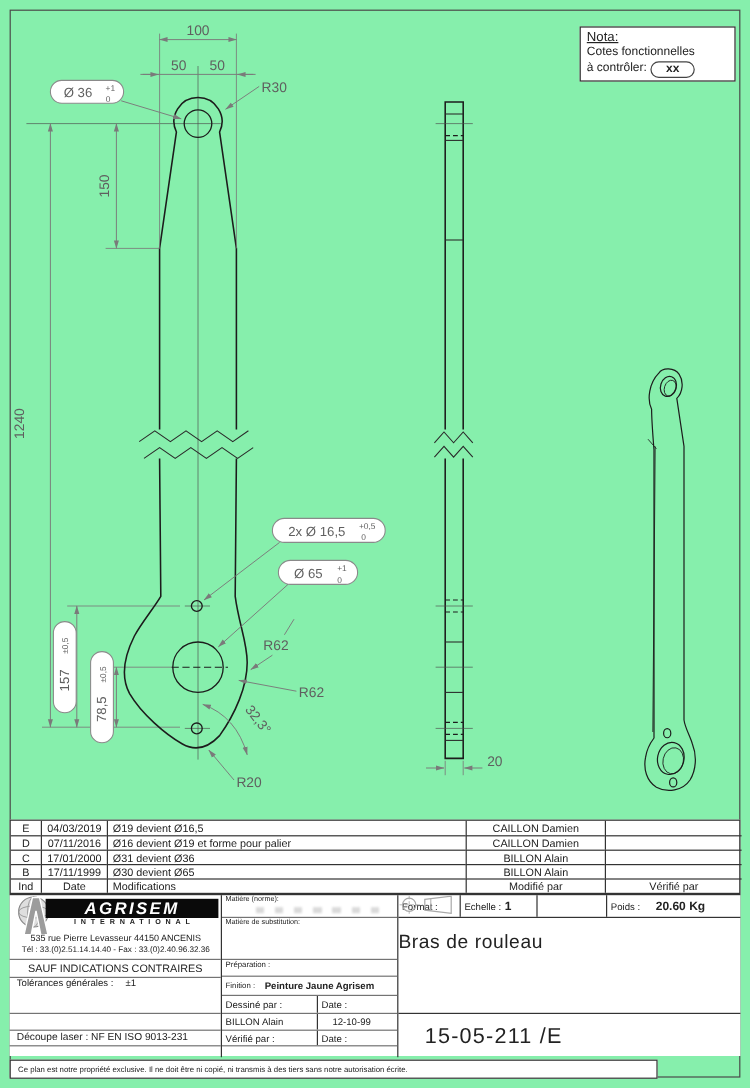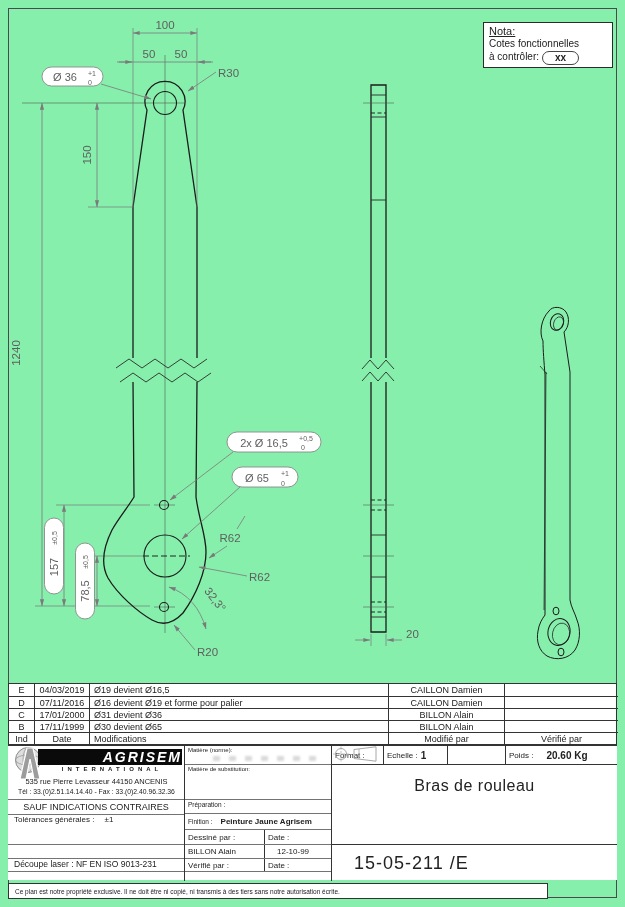--- a/index.html
+++ b/index.html
@@ -33,38 +33,38 @@
   .rc:nth-child(-n+5){border-top:none}
   .rc.al{justify-content:flex-start;padding-left:4px}
   
   .tb{left:8px;top:745px;width:609px;height:135px;border-top:1px solid #333;background:#fff}
   .tb .sec{position:absolute;top:0;height:135px}
   .tb-left{left:0;width:177px;border-right:1px solid #333}
   .tb-mid{left:177px;width:147px;border-right:1px solid #333}
   .tb-right{left:324px;width:285px}
   .trow{position:absolute;left:0;width:100%;border-top:1px solid #737373}
   .logo-area{position:absolute;left:0;top:0;width:177px;height:53px}
-  .banner{position:absolute;left:30px;top:3px;width:144px;height:16px;background:#0a0a0a;color:#fff;font-weight:bold;font-style:italic;font-size:14px;letter-spacing:2px;text-align:right;line-height:16px}
+  .banner{position:absolute;left:30px;top:3px;width:144px;height:16px;background:#0a0a0a;color:#fff;font-weight:bold;font-style:italic;font-size:14px;letter-spacing:2px;text-align:center;line-height:16px}
   .intl{position:absolute;left:34px;top:20px;width:140px;text-align:center;font-size:6px;font-weight:bold;letter-spacing:4px;color:#222}
   .addr{position:absolute;left:0;top:31px;width:177px;text-align:center;font-size:7.5px;color:#222}
   .phone{position:absolute;left:0;top:42px;width:177px;text-align:center;font-size:6.8px;color:#222}
   .globe{position:absolute;left:3px;top:0}
   .c-center{display:flex;align-items:center;justify-content:center;font-size:9px}
   .c-left{display:flex;font-size:8px;padding-left:6px}
   .lblsm{font-size:6px;color:#222;padding:1px 0 0 3px;display:block}
   .lblmd{font-size:6.5px;color:#222;padding:1px 0 0 3px;display:block}
   .split{display:flex;height:100%}
   .split>div{height:100%;display:flex;align-items:center;padding-left:3px;font-size:8px}
   .split>div:first-child{width:80px;border-right:1px solid #333}
   .smudge{position:absolute;left:28px;top:10px;width:104px;height:5px;background:repeating-linear-gradient(90deg,#b5b5b5 0 7px,transparent 7px 16px);filter:blur(1px);opacity:.5}
   .fcells{position:absolute;left:0;top:0;width:100%;height:18px;display:flex}
   .fcells>div{height:100%;border-left:1px solid #333;display:flex;align-items:center;padding-left:3px;font-size:8px;gap:3px}
   .fcells>div:first-child{border-left:none}
   .bold10{font-weight:bold;font-size:10px}
-  .rt-title{position:absolute;left:0;top:18px;width:100%;height:80px;border-top:1px solid #333;text-align:center;font-size:16px;padding-top:12px;letter-spacing:.5px}
+  .rt-title{position:absolute;left:0;top:18px;width:100%;height:80px;border-top:1px solid #333;font-size:16px;padding-top:12px;letter-spacing:.5px}
   .rt-num{position:absolute;left:0;top:98px;width:100%;height:37px;border-top:1px solid #333;display:flex;align-items:center;padding-left:22px;font-size:18px;letter-spacing:1px}
   .finval{font-weight:bold;font-size:8px;margin-left:8px}
   
   .footer{left:8px;top:883px;width:540px;height:16px;border:1px solid #333;display:flex;align-items:center;padding-left:6px;font-size:6.5px;color:#222;background:#fff}
 </style>
 </head>
 <body>
 
 <div class="page">
 

